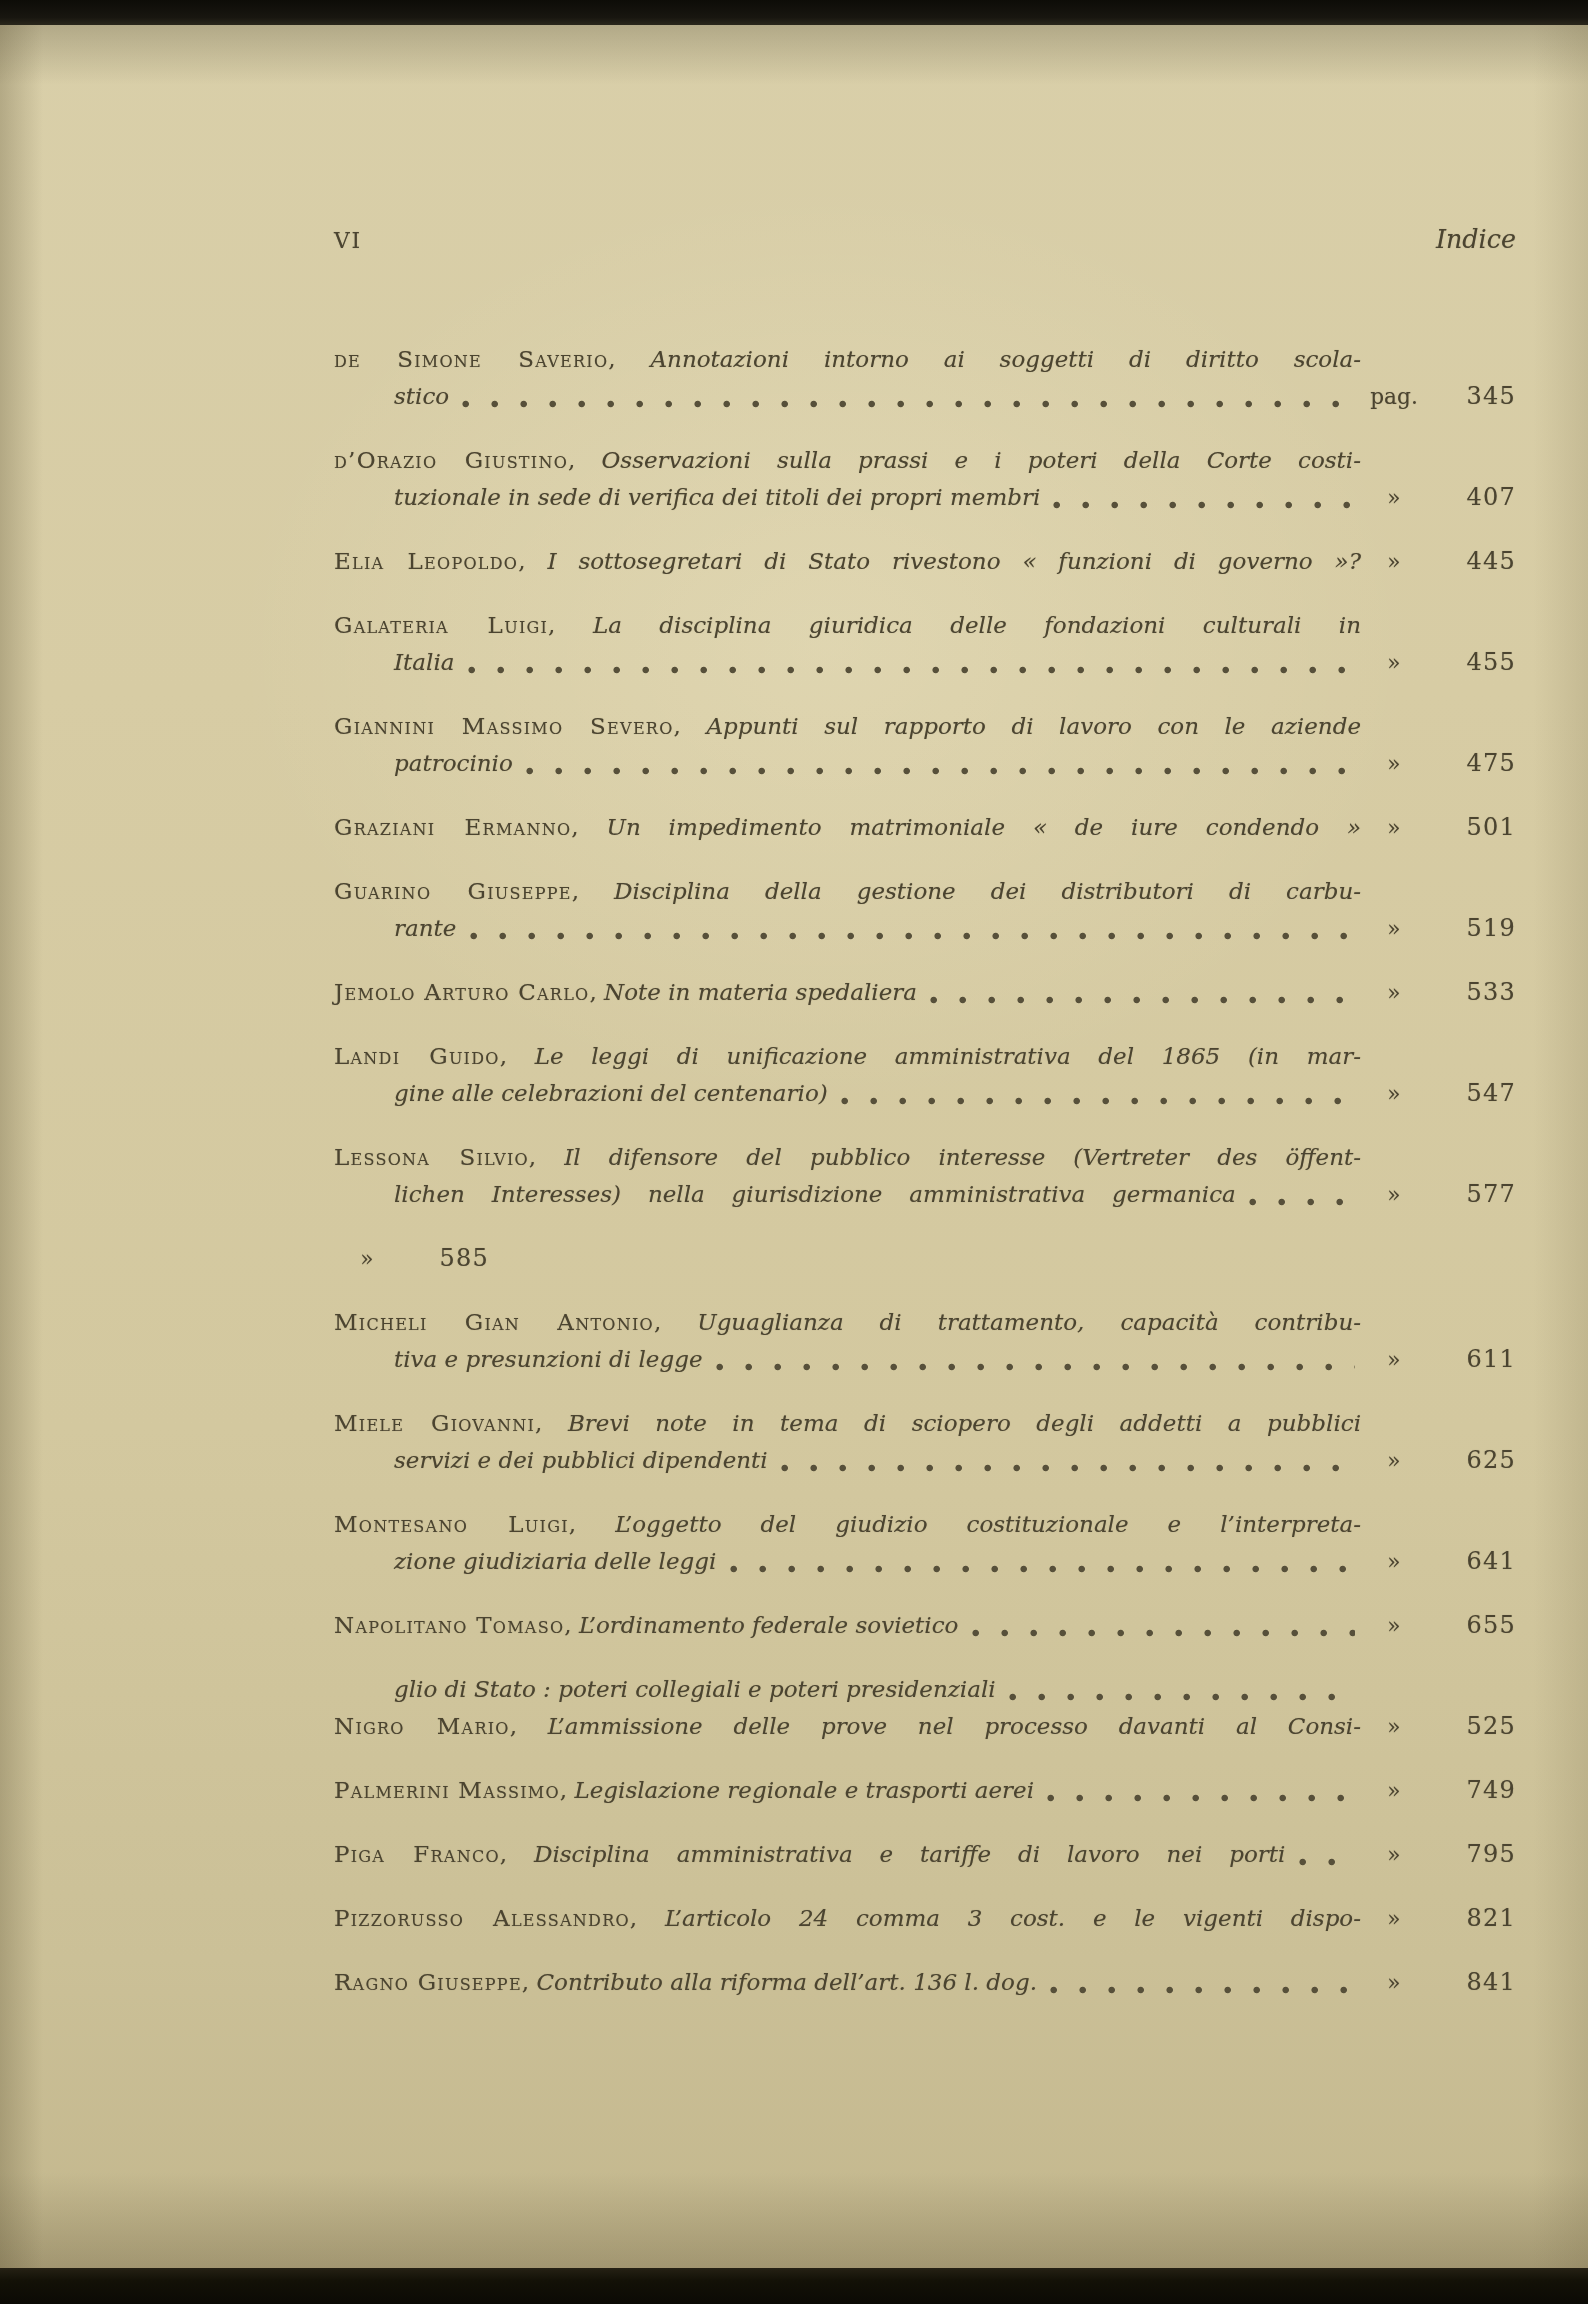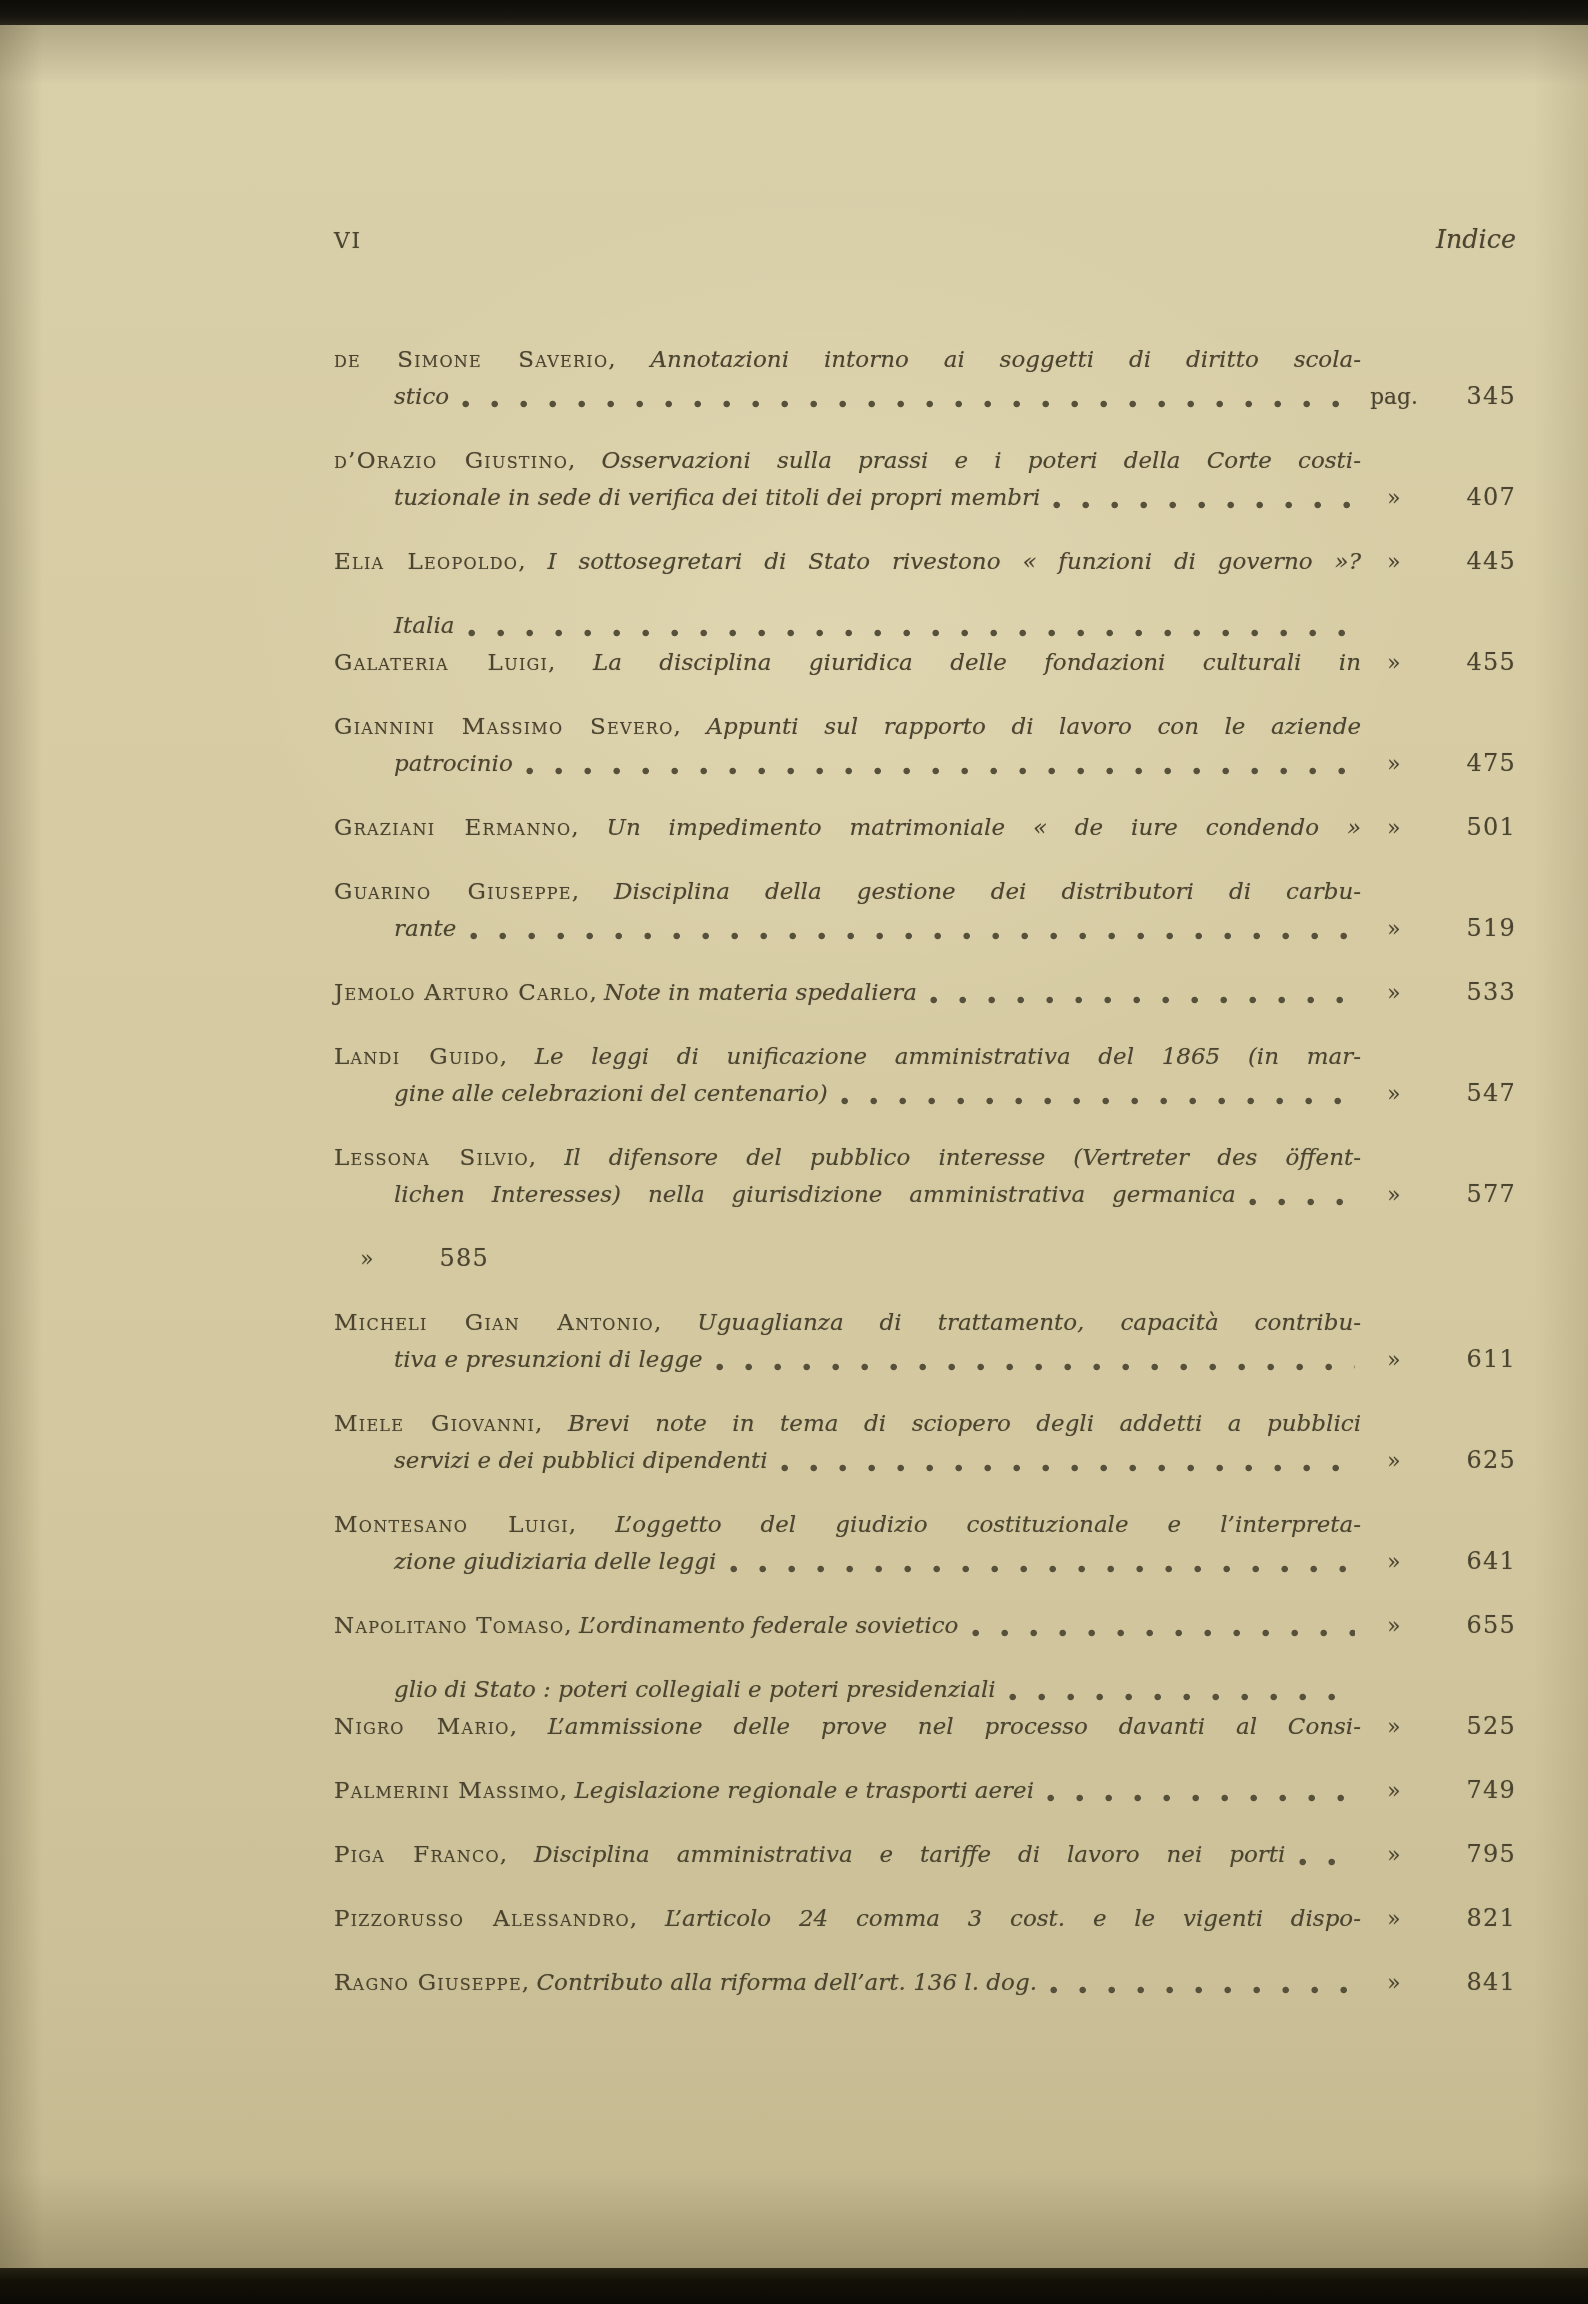--- a/index.html
+++ b/index.html
@@ -101,25 +101,25 @@
   </div>
         <div class="entry">
     <div class="text-col">
             <div class="line first justify"><span class="lt"><span class="author">Elia Leopoldo</span><span class="sep">, </span><span class="title">I sottosegretari di Stato rivestono « funzioni di governo »?</span></span></div>
           </div>
     <div class="marker-col">»</div>
     <div class="page-col">445</div>
   </div>
         <div class="entry">
     <div class="text-col">
+            <div class="line first justify"><span class="lt"><span class="author">Galateria Luigi</span><span class="sep">, </span><span class="title">La disciplina giuridica delle fondazioni culturali in</span></span></div>
             <div class="line cont with-leader">
               <span class="lt"><span class="title">Italia</span></span>
               <span class="leader"></span>
             </div>
-            <div class="line first justify"><span class="lt"><span class="author">Galateria Luigi</span><span class="sep">, </span><span class="title">La disciplina giuridica delle fondazioni culturali in</span></span></div>
           </div>
     <div class="marker-col">»</div>
     <div class="page-col">455</div>
   </div>
         <div class="entry">
     <div class="text-col">
             <div class="line first justify"><span class="lt"><span class="author">Giannini Massimo Severo</span><span class="sep">, </span><span class="title">Appunti sul rapporto di lavoro con le aziende</span></span></div>
             <div class="line cont with-leader">
               <span class="lt"><span class="title">patrocinio</span></span>
               <span class="leader"></span>

